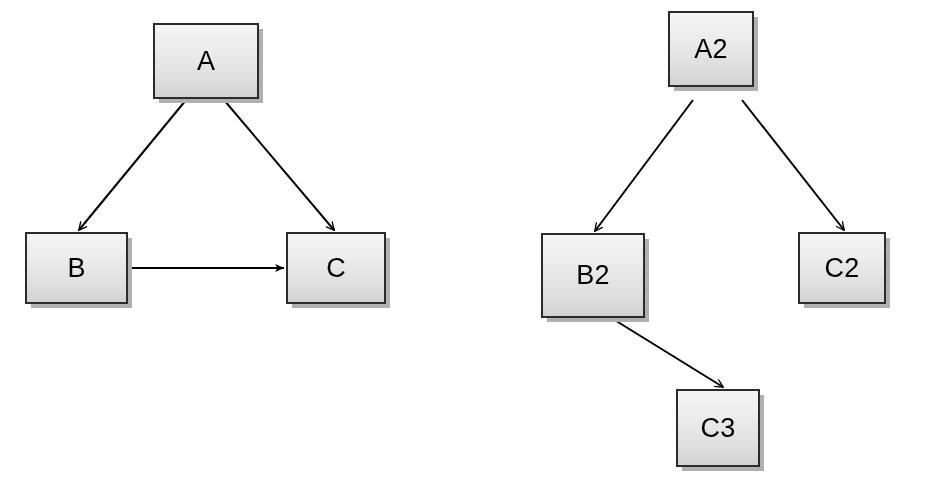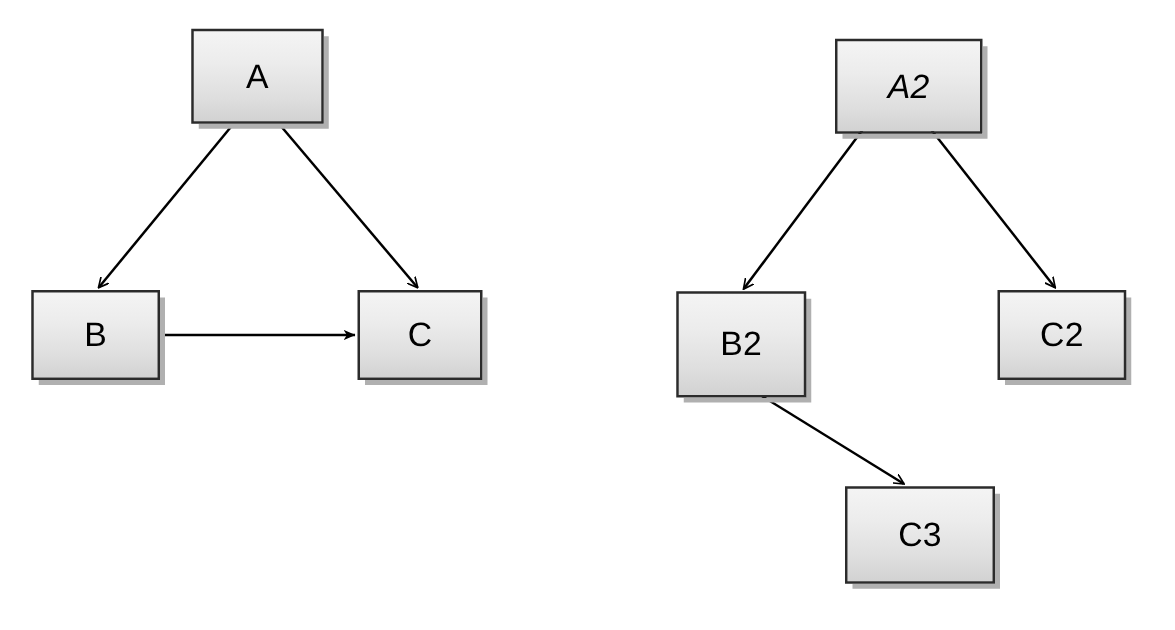--- a/index.html
+++ b/index.html
@@ -74,27 +74,27 @@
   <div id="nodes-group">
       <div class="node" style="left: 153px; top: 23px; width: 106px; height: 76px; border-color: rgb(43, 43, 43); box-shadow: rgb(176, 176, 176) 5px 5px 0px -1px; background: linear-gradient(rgb(244, 244, 244) 0%, rgb(236, 236, 236) 35%, rgb(222, 222, 222) 75%, rgb(210, 210, 210) 100%);">
         <span class="node-label" style="color: rgb(0, 0, 0);">A</span>
       </div>
       <div class="node" style="left: 25px; top: 232px; width: 103px; height: 72px; border-color: rgb(43, 43, 43); box-shadow: rgb(176, 176, 176) 5px 5px 0px -1px; background: linear-gradient(rgb(244, 244, 244) 0%, rgb(236, 236, 236) 35%, rgb(222, 222, 222) 75%, rgb(210, 210, 210) 100%);">
         <span class="node-label" style="color: rgb(0, 0, 0);">B</span>
       </div>
       <div class="node" style="left: 286px; top: 232px; width: 100px; height: 72px; border-color: rgb(43, 43, 43); box-shadow: rgb(176, 176, 176) 5px 5px 0px -1px; background: linear-gradient(rgb(244, 244, 244) 0%, rgb(236, 236, 236) 35%, rgb(222, 222, 222) 75%, rgb(210, 210, 210) 100%);">
         <span class="node-label" style="color: rgb(0, 0, 0);">C</span>
       </div>
-      <div class="node" style="left: 668px; top: 31px; width: 118px; height: 76px; border-color: rgb(43, 43, 43); box-shadow: rgb(176, 176, 176) 5px 5px 0px -1px; background: linear-gradient(rgb(244, 244, 244) 0%, rgb(236, 236, 236) 35%, rgb(222, 222, 222) 75%, rgb(210, 210, 210) 100%); font-style: italic;">
+      <div class="node" style="left: 668px; top: 11px; width: 86px; height: 76px; border-color: rgb(43, 43, 43); box-shadow: rgb(176, 176, 176) 5px 5px 0px -1px; background: linear-gradient(rgb(244, 244, 244) 0%, rgb(236, 236, 236) 35%, rgb(222, 222, 222) 75%, rgb(210, 210, 210) 100%);">
         <span class="node-label" style="color: rgb(0, 0, 0);">A2</span>
       </div>
       <div class="node" style="left: 541px; top: 233px; width: 104px; height: 85px; border-color: rgb(43, 43, 43); box-shadow: rgb(176, 176, 176) 5px 5px 0px -1px; background: linear-gradient(rgb(244, 244, 244) 0%, rgb(236, 236, 236) 35%, rgb(222, 222, 222) 75%, rgb(210, 210, 210) 100%);">
         <span class="node-label" style="color: rgb(0, 0, 0);">B2</span>
       </div>
-      <div class="node" style="left: 798px; top: 232px; width: 103px; height: 72px; border-color: rgb(43, 43, 43); box-shadow: rgb(176, 176, 176) 5px 5px 0px -1px; background: linear-gradient(rgb(244, 244, 244) 0%, rgb(236, 236, 236) 35%, rgb(222, 222, 222) 75%, rgb(210, 210, 210) 100%);">
+      <div class="node" style="left: 798px; top: 232px; width: 88px; height: 72px; border-color: rgb(43, 43, 43); box-shadow: rgb(176, 176, 176) 5px 5px 0px -1px; background: linear-gradient(rgb(244, 244, 244) 0%, rgb(236, 236, 236) 35%, rgb(222, 222, 222) 75%, rgb(210, 210, 210) 100%);">
         <span class="node-label" style="color: rgb(0, 0, 0);">C2</span>
       </div>
-      <div class="node" style="left: 676px; top: 389px; width: 120px; height: 78px; border-color: rgb(43, 43, 43); box-shadow: rgb(176, 176, 176) 5px 5px 0px -1px; background: linear-gradient(rgb(244, 244, 244) 0%, rgb(236, 236, 236) 35%, rgb(222, 222, 222) 75%, rgb(210, 210, 210) 100%);">
+      <div class="node" style="left: 676px; top: 389px; width: 84px; height: 78px; border-color: rgb(43, 43, 43); box-shadow: rgb(176, 176, 176) 5px 5px 0px -1px; background: linear-gradient(rgb(244, 244, 244) 0%, rgb(236, 236, 236) 35%, rgb(222, 222, 222) 75%, rgb(210, 210, 210) 100%);">
         <span class="node-label" style="color: rgb(0, 0, 0);">C3</span>
       </div>
     </div>
 
 </div>
 
 </body></html>

